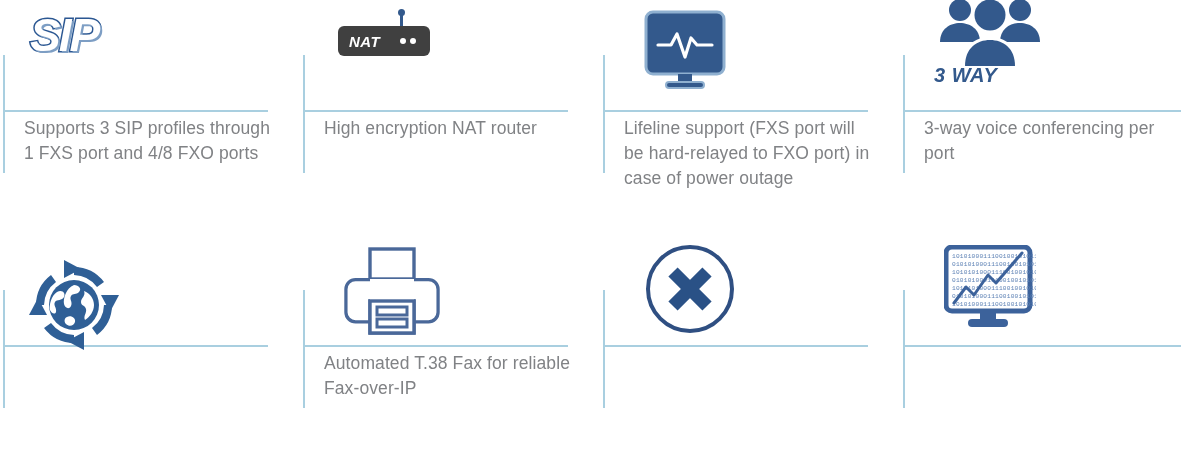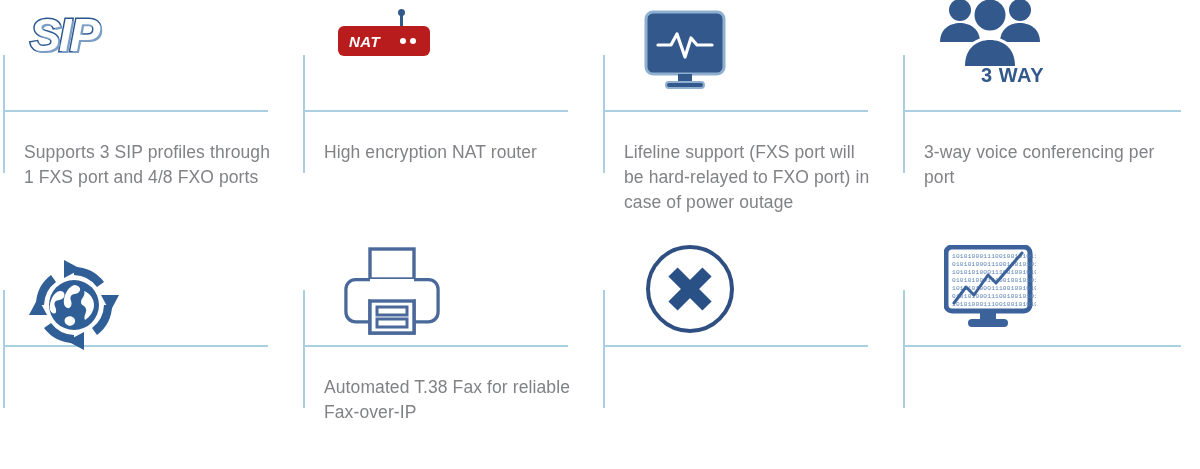--- a/index.html
+++ b/index.html
@@ -47,21 +47,21 @@
     height: 110px;
     display: flex;
     align-items: flex-start;
     padding-top: 4px;
   }
   .icon-area.pad-sip { padding-top: 6px; }
 
   .caption {
     position: absolute;
     left: 24px;
-    top: 140px;
+    top: 116px;
     width: 252px;
     font-size: 17.5px;
     line-height: 25px;
     color: #808285;
     letter-spacing: 0.1px;
   }
   .cell.c4 .caption { width: 240px; }
 
   
   .sip-logo {
@@ -75,21 +75,21 @@
     paint-order: stroke fill;
     margin-left: 6px;
     margin-top: 2px;
     text-shadow: 2px 2px 0 #7d9ec4;
   }
 
   
   .nat-wrap { position: relative; margin-left: 14px; margin-top: 22px; }
   .nat-box {
     width: 92px; height: 30px;
-    background: #b91c1c;
+    background: #404040;
     border-radius: 6px;
     display: flex; align-items: center;
     position: relative;
   }
   .nat-text {
     color: #ffffff;
     font-weight: bold;
     font-style: italic;
     font-size: 15px;
     margin-left: 11px;
@@ -106,23 +106,23 @@
     width: 7px; height: 7px; border-radius: 50%; background:#33598c;
   }
 
   
   .svg-icon { display: block; }
   .icon-indent { margin-left: 20px; }
 
   
   .threeway-wrap { position: relative; margin-left: 10px; margin-top: -4px; }
   .threeway-label {
-    font-weight: bold; font-size: 20px;
+    font-weight: bold; font-style: italic; font-size: 20px;
     color: #33598c; letter-spacing: 0.5px;
-    text-align: right; width: 110px; margin-top: -4px;
+    text-align: left; width: 110px; margin-top: -4px;
   }
 </style>
 </head>
 <body>
 
 <div class="grid">
 
   <div class="cell c1 row1">
     <div class="vrule"></div>
     <div class="hrule"></div>

